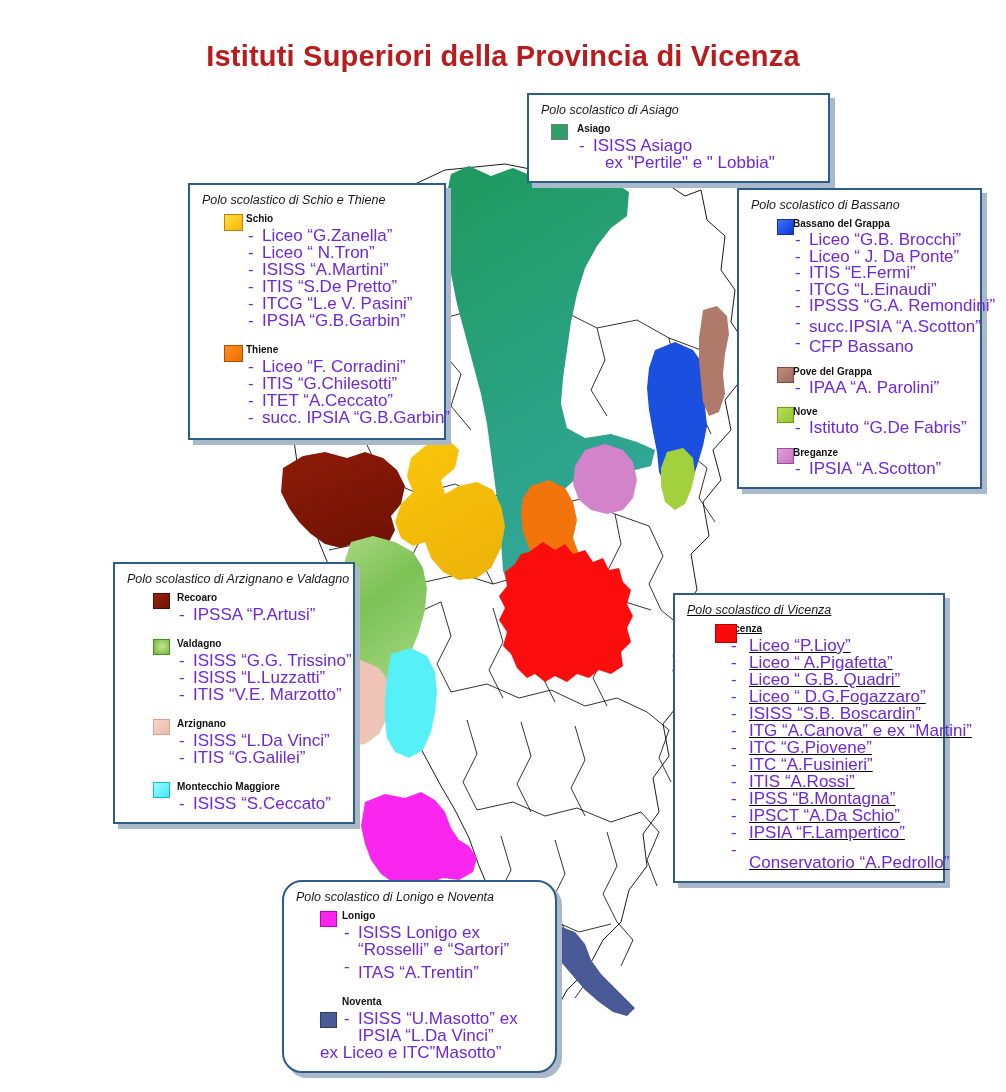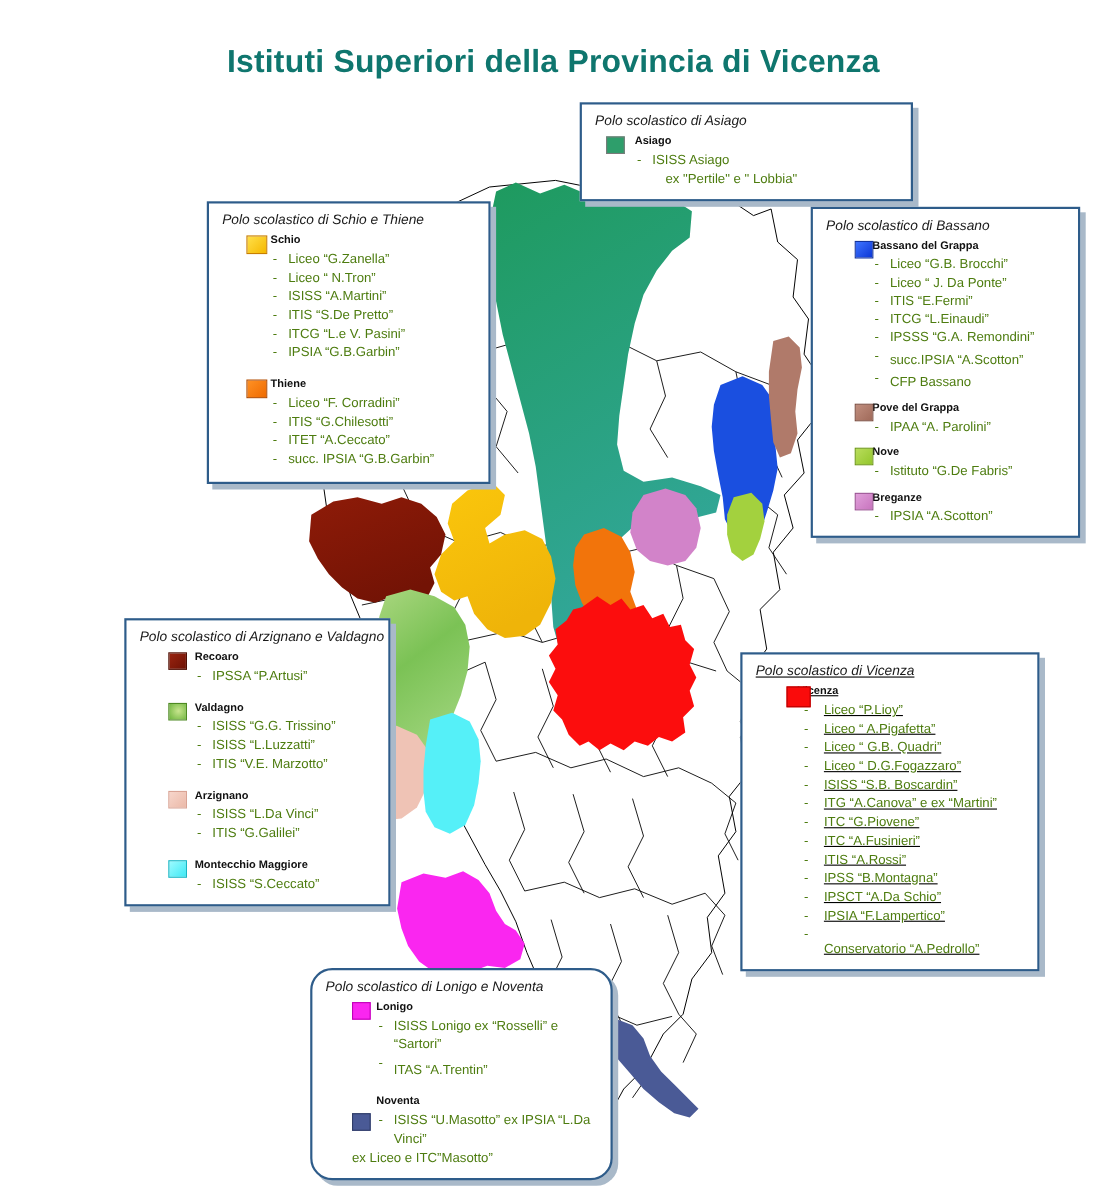--- a/index.html
+++ b/index.html
@@ -17,21 +17,21 @@
 
   
   #page-title {
     position: absolute;
     top: 40px;
     left: 0;
     width: 1006px;
     text-align: center;
     font-size: 29px;
     font-weight: bold;
-    color: #0f766e;
+    color: #b91c1c;
     letter-spacing: 0.2px;
   }
 
   
   #map-wrap {
     position: absolute;
     left: 255px;
     top: 150px;
     width: 500px;
     height: 870px;
@@ -68,22 +68,22 @@
   .group-name {
     font-size: 10px;
     font-weight: bold;
     color: #111;
     line-height: 15px;
     display: block;
     margin-bottom: 1px;
   }
   ul.items { list-style: none; margin: 0; padding: 0; }
   ul.items li {
-    font-size: 12px;
-    color: #4d7c0f;
+    font-size: 17px;
+    color: #6d28d9;
     line-height: 17px;
     padding-left: 16px;
     position: relative;
     white-space: nowrap;
   }
   ul.items li::before {
     content: "-";
     position: absolute;
     left: 2px;
     top: 0;

